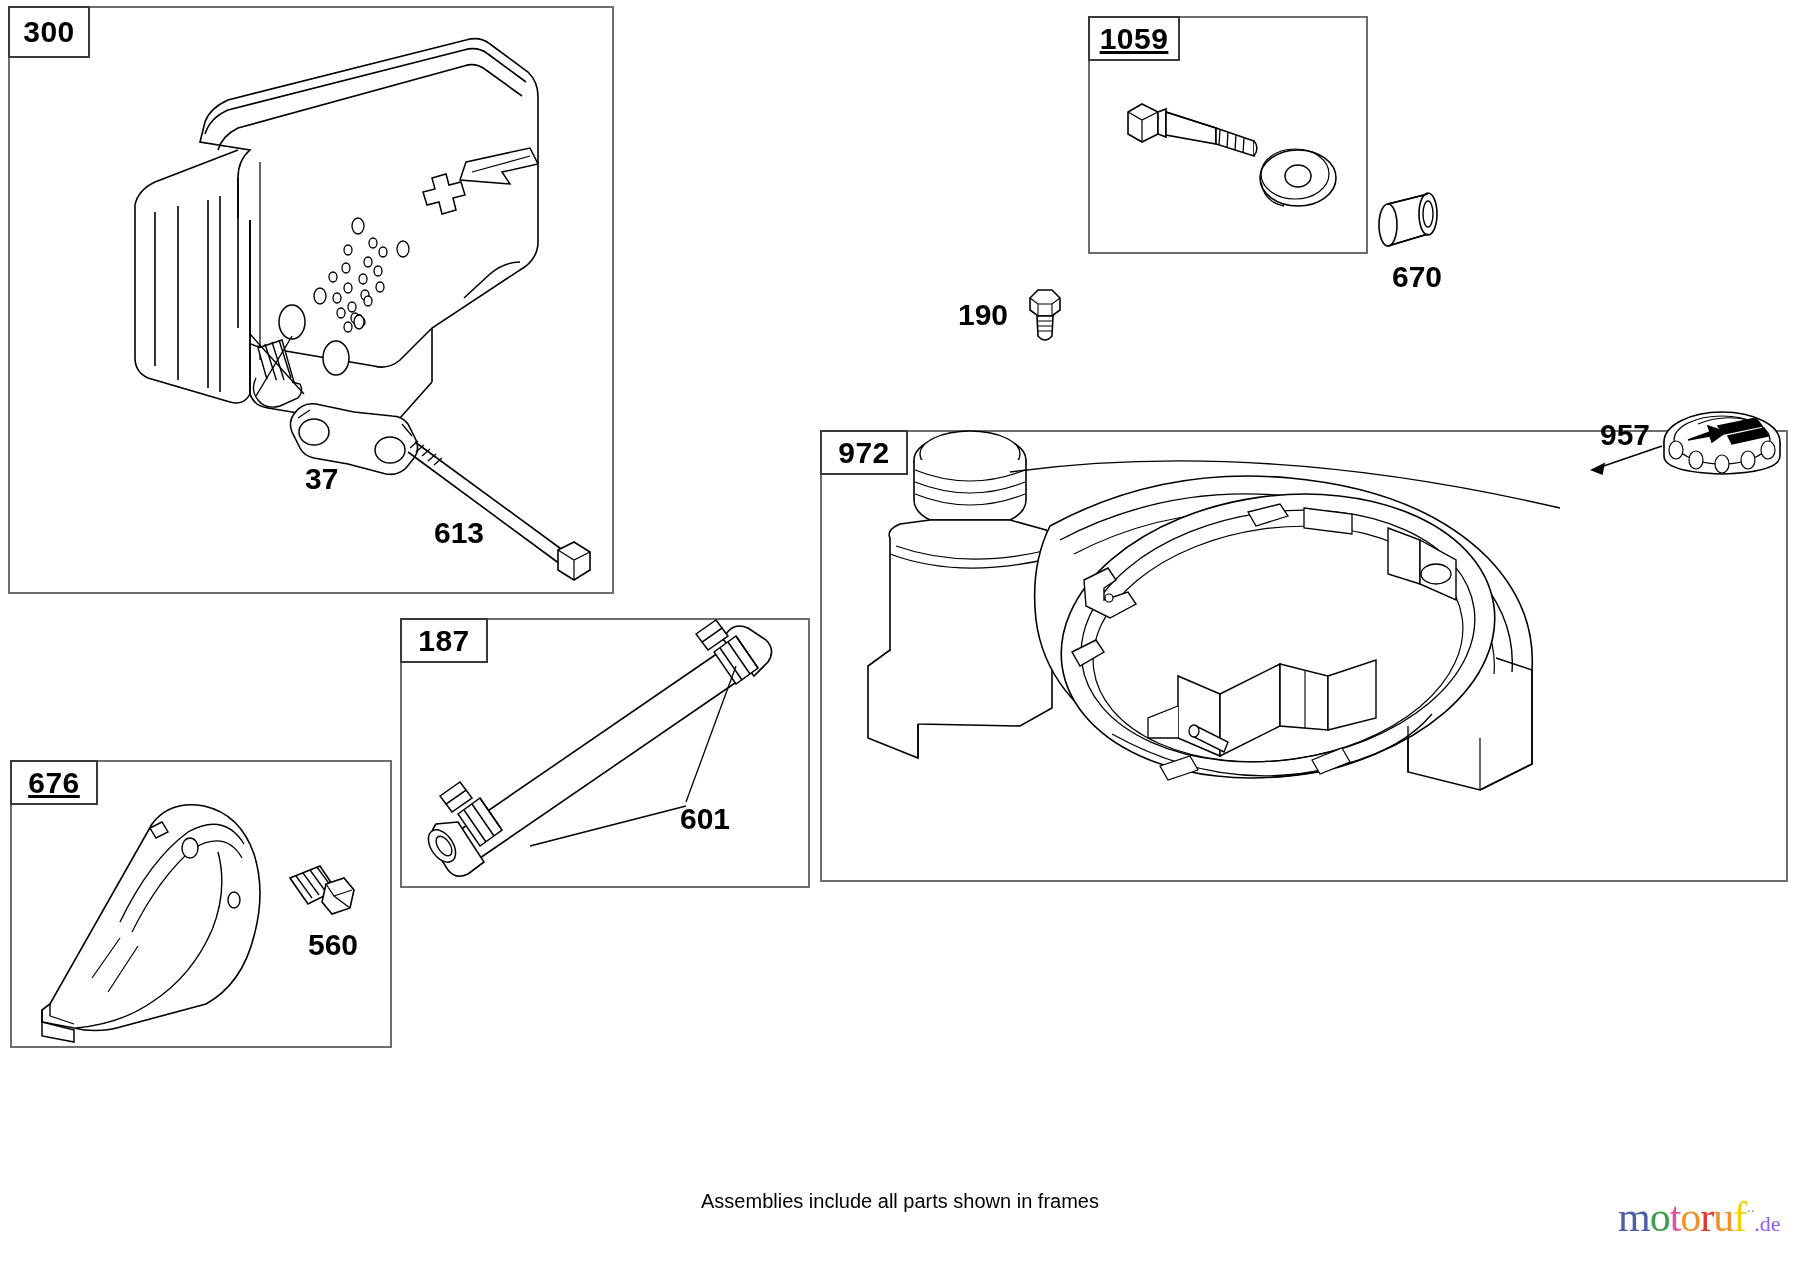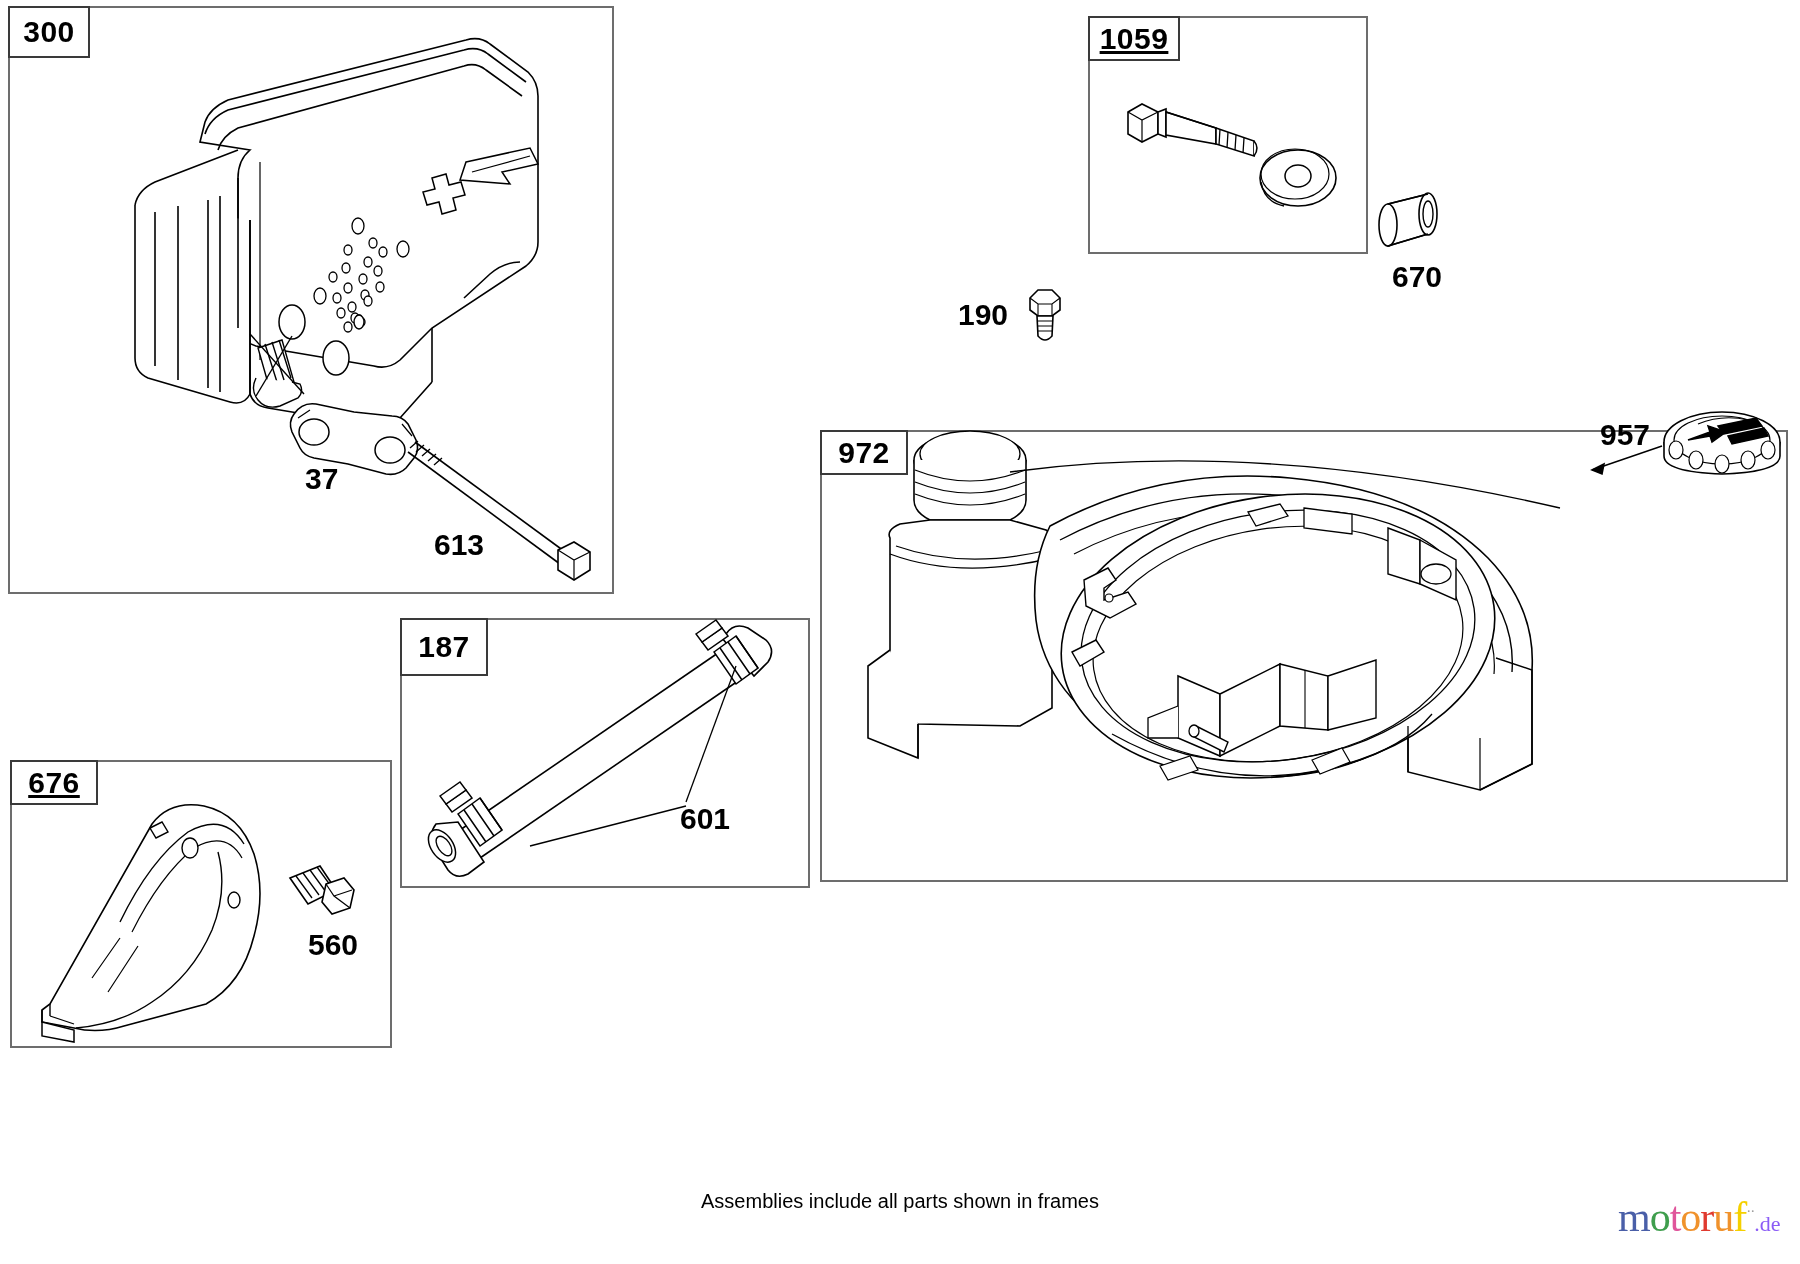--- a/index.html
+++ b/index.html
@@ -117,21 +117,21 @@
       <g stroke-width="1.3">
         <path d="M128 56 L136 49 M134 60 L142 53 M140 64 L148 57 M146 69 L154 62 M152 73 L160 66"></path>
       </g>
 
       <path d="M276 158 L292 150 L308 160 L308 178 L292 188 L276 178 Z" fill="#fff" stroke-width="1.6"></path>
       <path d="M276 158 L292 168 L308 160 M292 168 L292 188" stroke-width="1.2"></path>
     </svg>
   </div>
 
   <div class="callout" style="left:305px;top:462px;">37</div>
-  <div class="callout" style="left:434px;top:528px;">613</div>
+  <div class="callout" style="left:434px;top:516px;">613</div>
 
   <div class="frame" style="left:1088px;top:16px;width:280px;height:238px;"></div>
   <div class="tag" style="left:1088px;top:16px;width:92px;height:45px;text-decoration:underline;">1059</div>
 
   <div class="art" style="left:1118px;top:90px;width:230px;height:140px;">
     <svg width="230" height="140" viewBox="0 0 230 140" fill="none" stroke="#000" stroke-width="1.6">
 
       <path d="M10 22 L24 14 L40 22 L40 44 L24 52 L10 44 Z" fill="#fff"></path>
       <path d="M10 22 L24 30 L40 22 M24 30 L24 52" stroke-width="1.2"></path>
 
@@ -264,21 +264,21 @@
       <g stroke-width="1.5" fill="#000">
         <path d="M96 38 L118 30 L116 24 L134 30 L120 40 L118 34 Z"></path>
         <path d="M126 24 L164 16 L170 24 L132 32 Z"></path>
         <path d="M136 34 L172 26 L176 34 L140 42 Z"></path>
       </g>
       <path d="M106 22 Q130 12 156 18" fill="none" stroke-width="1.2"></path>
     </svg>
   </div>
 
   <div class="frame" style="left:400px;top:618px;width:410px;height:270px;"></div>
-  <div class="tag" style="left:400px;top:618px;width:88px;height:58px;">187</div>
+  <div class="tag" style="left:400px;top:618px;width:88px;height:45px;">187</div>
 
   <div class="art" style="left:418px;top:618px;width:390px;height:260px;">
     <svg width="390" height="260" viewBox="0 0 390 260" fill="none" stroke="#000" stroke-width="1.6">
 
       <path d="M42 212 L316 24" fill="none"></path>
       <path d="M62 240 L336 52" fill="none"></path>
 
       <path d="M18 206 Q10 216 16 230 L30 252 Q38 262 50 256 L66 244 L40 204 Z" fill="#fff"></path>
       <ellipse cx="24" cy="228" rx="11" ry="18" fill="#fff" stroke-width="1.5" transform="rotate(-34 24 228)"></ellipse>
       <ellipse cx="26" cy="228" rx="6" ry="11" fill="#fff" stroke-width="1.3" transform="rotate(-34 26 228)"></ellipse>

